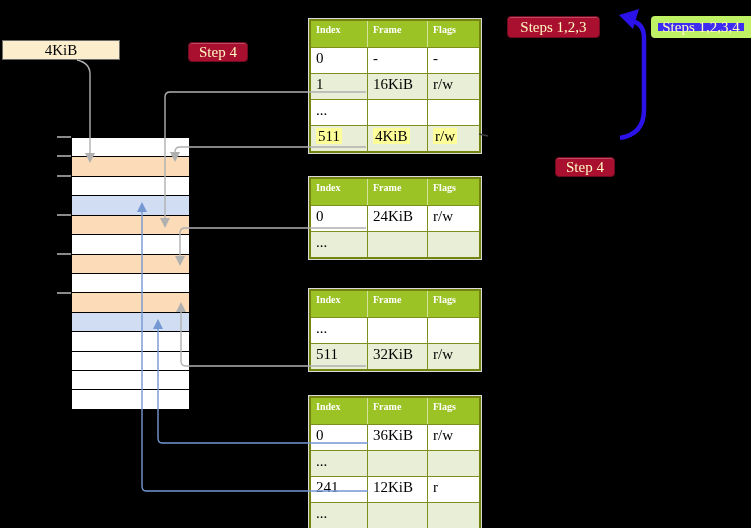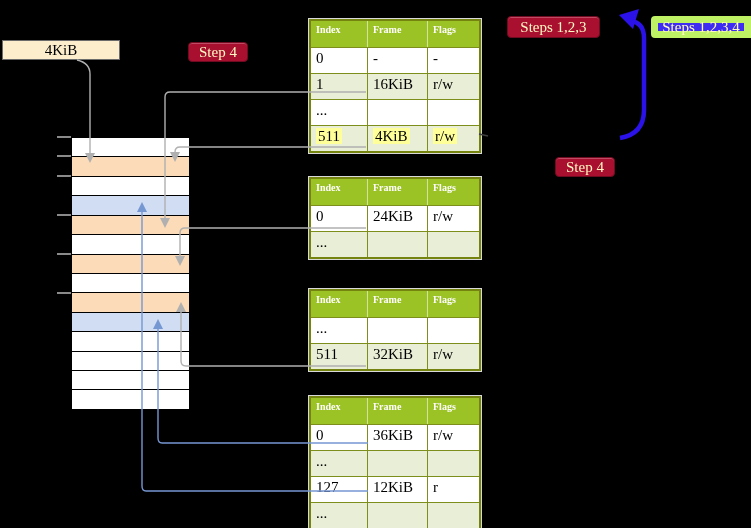--- a/index.html
+++ b/index.html
@@ -152,21 +152,21 @@
       <div class="tcell c0"><span>0</span></div>
       <div class="tcell c1"><span>36KiB</span></div>
       <div class="tcell c2"><span>r/w</span></div>
     </div>
     <div class="trow shaded">
       <div class="tcell c0"><span>...</span></div>
       <div class="tcell c1"></div>
       <div class="tcell c2"></div>
     </div>
     <div class="trow">
-      <div class="tcell c0"><span>127</span></div>
+      <div class="tcell c0"><span>241</span></div>
       <div class="tcell c1"><span>12KiB</span></div>
       <div class="tcell c2"><span>r</span></div>
     </div>
     <div class="trow shaded">
       <div class="tcell c0"><span>...</span></div>
       <div class="tcell c1"></div>
       <div class="tcell c2"></div>
     </div>
   </div>
 

